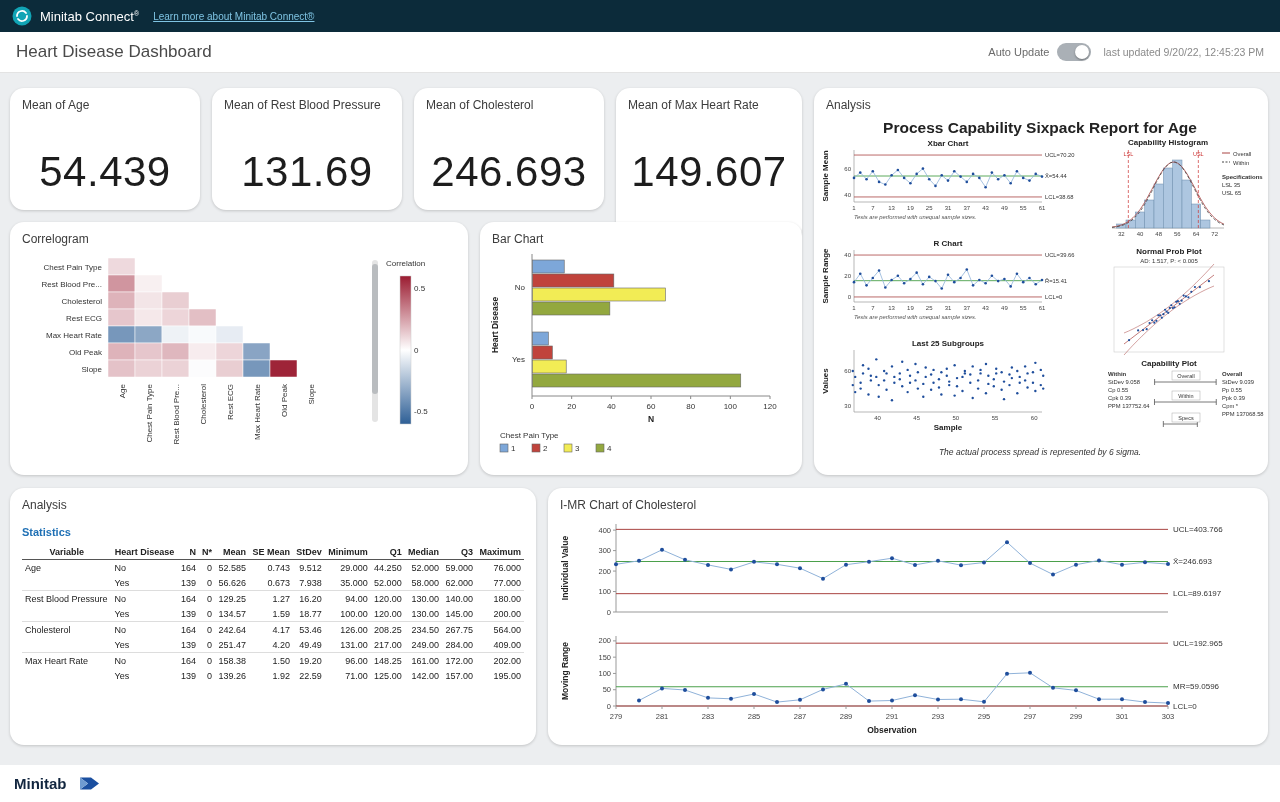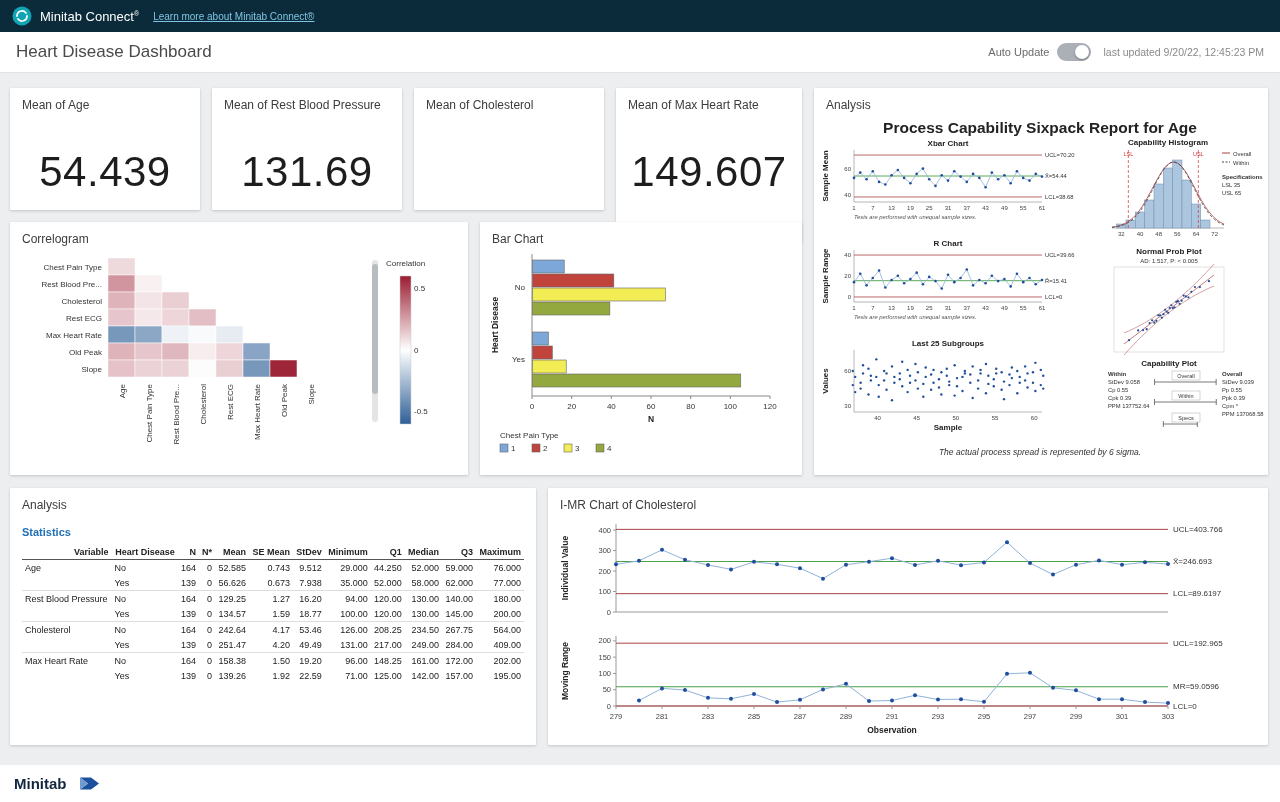--- a/index.html
+++ b/index.html
@@ -8,28 +8,28 @@
   .brand{color:#fff;font-size:13px;margin-left:8px}
   .brand sup{font-size:7px}
   .learn{color:#7fc4e3;font-size:10px;margin-left:14px;text-decoration:underline;cursor:pointer}
   .titlebar{height:41px;background:#fff;display:flex;align-items:center;padding:8px 16px;border-bottom:1px solid #e3e3e3}
   .titlebar h1{font-size:17px;font-weight:400;color:#4a4a4a;margin:0;flex:1}
   .au-label{font-size:11px;color:#6b6b6b;margin-right:8px}
   .toggle{width:34px;height:18px;border-radius:9px;background:#aab0b6;position:relative;cursor:pointer}
   .knob{position:absolute;top:2px;right:2px;width:14px;height:14px;border-radius:50%;background:#fff;box-shadow:0 1px 2px rgba(0,0,0,.35)}
   .updated{font-size:10.5px;color:#8a8a8a;margin-left:12px}
   .content{position:relative;height:692px}
-  .card{position:absolute;background:#fff;box-shadow:0 1px 3px rgba(0,0,0,.18);border-radius:1px}
+  .card{position:absolute;background:#fff;box-shadow:0 1px 3px rgba(0,0,0,.18);border-radius:14px}
   .card-title{font-size:12px;color:#3c3c3c;padding:10px 12px 4px}
   .kpi-value{font-size:42px;color:#1d1d1d;text-align:center;margin-top:32px;letter-spacing:.5px}
   .stats-heading{font-size:11px;color:#1f70b5;font-weight:bold;padding:10px 12px 6px}
   .table-wrap{padding:0 12px}
   #stats-table{border-collapse:collapse;font-size:9px;color:#222;width:100%}
   #stats-table th{font-weight:bold;text-align:right;padding:2.5px 3px;border-bottom:1px solid #555;white-space:nowrap}
-  #stats-table th.l{text-align:right}
+  #stats-table th.l{text-align:center}
   #stats-table td{text-align:right;padding:2.5px 3px;white-space:nowrap}
   #stats-table td.l{text-align:left}
   #stats-table td.var{min-width:88px}
   #stats-table tr.gs td{border-top:1px solid #ddd}
   .footer{height:37px;background:#fff;display:flex;align-items:center;padding-left:14px}
   .ft-brand{font-size:15px;font-weight:bold;color:#12263f;margin-right:12px}
   svg text{font-family:"Liberation Sans",sans-serif}
   .tick{font-size:7.5px;fill:#444}
   .axis{font-size:8px;fill:#333}
   .axis-b{font-size:8.5px;font-weight:bold;fill:#222}
@@ -71,20 +71,21 @@
   <div class="card" style="left:10px;top:15px;width:190px;height:122px">
     <div class="card-title">Mean of Age</div>
     <div class="kpi-value">54.439</div>
   </div>
   <div class="card" style="left:212px;top:15px;width:190px;height:122px">
     <div class="card-title">Mean of Rest Blood Pressure</div>
     <div class="kpi-value">131.69</div>
   </div>
   <div class="card" style="left:414px;top:15px;width:190px;height:122px">
     <div class="card-title">Mean of Cholesterol</div>
+    <div class="kpi-value">246.693</div>
   </div>
   <div class="card" style="left:616px;top:15px;width:186px;height:154px">
     <div class="card-title">Mean of Max Heart Rate</div>
     <div class="kpi-value">149.607</div>
   </div>
 
   <div class="card" style="left:814px;top:15px;width:454px;height:387px">
     <div class="card-title">Analysis</div>
     <svg id="sp-svg" width="454" height="348">
         <text x="226" y="17" class="sp-title" text-anchor="middle">Process Capability Sixpack Report for Age</text>

